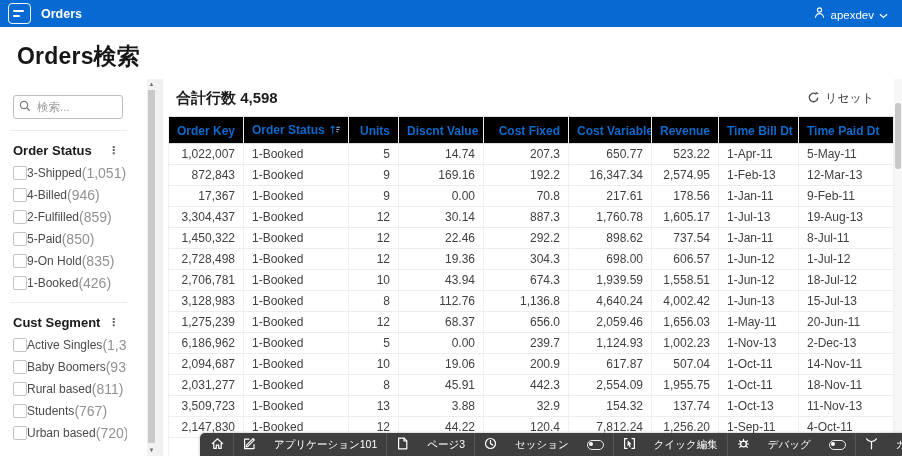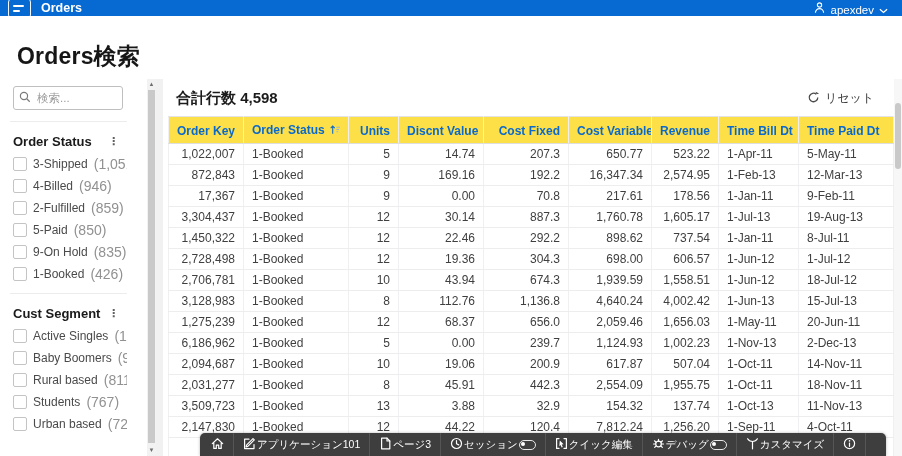--- a/index.html
+++ b/index.html
@@ -2,66 +2,66 @@
 <html><head>
 <meta charset="utf-8">
 <style>
   html,body{margin:0;padding:0;}
   body{
     width:902px;height:456px;position:relative;overflow:hidden;background:#fff;
     font-family:"Liberation Sans","DejaVu Sans",sans-serif;
     -webkit-font-smoothing:antialiased;
   }
   
-  .topbar{position:absolute;top:0;left:0;right:0;height:16px;background:#0769d2;display:flex;align-items:center;z-index:20;}
+  .topbar{position:absolute;top:0;left:0;right:0;height:27px;background:#0769d2;display:flex;align-items:center;z-index:20;}
   .nav-btn{margin-left:8px;width:23px;height:21px;border:1.5px solid rgba(255,255,255,.95);border-radius:4px;background:transparent;display:flex;flex-direction:column;justify-content:center;gap:3px;padding:0 0 0 4px;box-sizing:border-box;cursor:pointer;}
   .nav-btn i{display:block;height:2px;background:#fff;border-radius:1px;}
   .nav-btn i.b1{width:11px;} .nav-btn i.b2{width:7px;}
   .app-title{color:#fff;font-size:12.5px;font-weight:bold;margin-left:10px;}
   .user-menu{margin-left:auto;margin-right:14px;display:flex;align-items:flex-end;gap:5px;color:#fff;font-size:11.5px;cursor:pointer;}
   
   .page-title{position:absolute;top:27px;left:0;height:52px;right:0;background:#fff;}
   .page-title h1{margin:1px;padding:13px 16px 0;font-size:23px;font-weight:700;color:#161616;letter-spacing:.2px;}
   
-  .sidebar{position:absolute;top:77px;left:0;width:127px;bottom:0;box-sizing:border-box;padding:9px 4px 0 13px;overflow:hidden;background:#fff;}
+  .sidebar{position:absolute;top:86px;left:0;width:127px;bottom:0;box-sizing:border-box;padding:9px 4px 0 13px;overflow:hidden;background:#fff;}
   .searchbox{display:flex;align-items:center;height:24px;border:1px solid #bfbfbf;border-radius:3px;background:#fff;padding:0 5px;gap:4px;box-sizing:border-box;}
   .searchbox svg{flex:0 0 auto;}
   .searchbox input{border:0;outline:0;width:100%;font-size:11.5px;color:#333;background:transparent;font-family:inherit;}
   .searchbox input::placeholder{color:#9a9a9a;}
   .facet-divider{border:0;border-top:1px solid #ececec;margin:11px -4px 0 -3px;}
   .facet-head{display:flex;align-items:center;justify-content:space-between;margin:12px 0 7px;}
   .facet-title{font-size:13px;font-weight:bold;color:#1a1a1a;}
   .facet-menu{color:#5f5f5f;font-size:11px;font-weight:bold;letter-spacing:1px;cursor:pointer;line-height:1;padding:1px 3px;}
-  .facet-item{display:flex;align-items:center;gap:6px;margin:0 0 6px;cursor:pointer;text-align:center;}
+  .facet-item{display:flex;align-items:center;margin:0 0 6px;cursor:pointer;text-align:center;}
   .cb{width:12px;height:12px;border:1px solid #c4c4c4;border-radius:2px;background:#fff;flex:0 0 auto;}
   .facet-item .lbl{font-size:12px;color:#4a4a4a;white-space:nowrap;}
   .facet-item .cnt{font-size:14px;color:#919191;white-space:nowrap;}
   
   .side-scroll{position:absolute;top:79px;left:147px;width:9px;bottom:0;background:#f2f2f2;}
   .side-scroll .thumb{position:absolute;top:11px;bottom:13px;left:1px;width:7px;background:#c9c9c9;}
   .side-scroll .arr{position:absolute;left:0;width:9px;text-align:center;font-size:6px;color:#6e6e6e;line-height:10px;}
   .side-scroll .arr.up{top:0;} .side-scroll .arr.dn{bottom:1px;}
   .gap{position:absolute;top:79px;left:156px;width:7px;bottom:0;background:#f1f1f1;}
   
   .main{position:absolute;top:79px;left:163px;right:8px;bottom:0;background:#fff;overflow:hidden;}
   .region-header{display:flex;align-items:center;justify-content:space-between;padding:10px 14px 8px 13px;}
   .total-rows{font-size:15px;font-weight:bold;color:#1b1b1b;}
   .reset-btn{display:flex;align-items:center;gap:5px;background:none;border:0;font-size:12px;color:#3c3c3c;cursor:pointer;font-family:inherit;}
   table.report{border-collapse:collapse;margin-left:5px;table-layout:fixed;width:725px;}
-  table.report th{border-top:1px solid #e3e3e3;border-bottom:1px solid #dedede;border-right:1px solid #efeff1;background:#fde047;color:#0b69cb;font-size:12px;font-weight:bold;padding:6px 8px 5px;white-space:nowrap;overflow:hidden;}
+  table.report th{border-top:1px solid #e3e3e3;border-bottom:1px solid #dedede;border-right:1px solid #efeff1;background:#000000;color:#0b69cb;font-size:12px;font-weight:bold;padding:6px 8px 5px;white-space:nowrap;overflow:hidden;}
   table.report td{border-bottom:1px solid #ededed;border-right:1px solid #f0f0f2;font-size:12px;color:#3f3f3f;padding:3px 8px;height:14px;white-space:nowrap;overflow:hidden;}
   table.report th:first-child,table.report td:first-child{border-left:1px solid #f0f0f2;}
   .al-r{text-align:right;} .al-l{text-align:left;}
   th .sort-ico{display:inline-block;vertical-align:-1px;margin-left:4px;}
   
   .win-scroll{position:absolute;top:79px;right:0;width:8px;bottom:0;background:#f7f7f7;}
   .win-scroll .thumb{position:absolute;top:24px;left:1px;width:6px;height:66px;background:#c9c9c9;border-radius:3px;}
   
   .devbar{position:absolute;left:200px;top:433px;height:23px;background:#3e3e3e;border-radius:5px 5px 0 0;display:flex;align-items:stretch;z-index:60;padding:0 2px;box-shadow:0 0 3px rgba(0,0,0,.3);}
-  .tbi{display:flex;align-items:center;gap:1px;padding:0 9px;font-size:10.5px;color:#fff;white-space:nowrap;cursor:pointer;border-left:1px solid #555;}
+  .tbi{display:flex;align-items:center;gap:18px;padding:0 9px;font-size:10.5px;color:#fff;white-space:nowrap;cursor:pointer;border-left:1px solid #555;}
   .tbi:first-child{border-left:0;}
   .toggle{display:inline-block;width:15px;height:8px;border:1px solid #e8e8e8;border-radius:5px;position:relative;}
   .toggle::after{content:"";position:absolute;left:1px;top:1px;width:4.5px;height:4.5px;border-radius:50%;background:#fff;}
 </style>
 </head>
 <body>
 
 <header class="topbar">
   <button class="nav-btn">
     <span>

